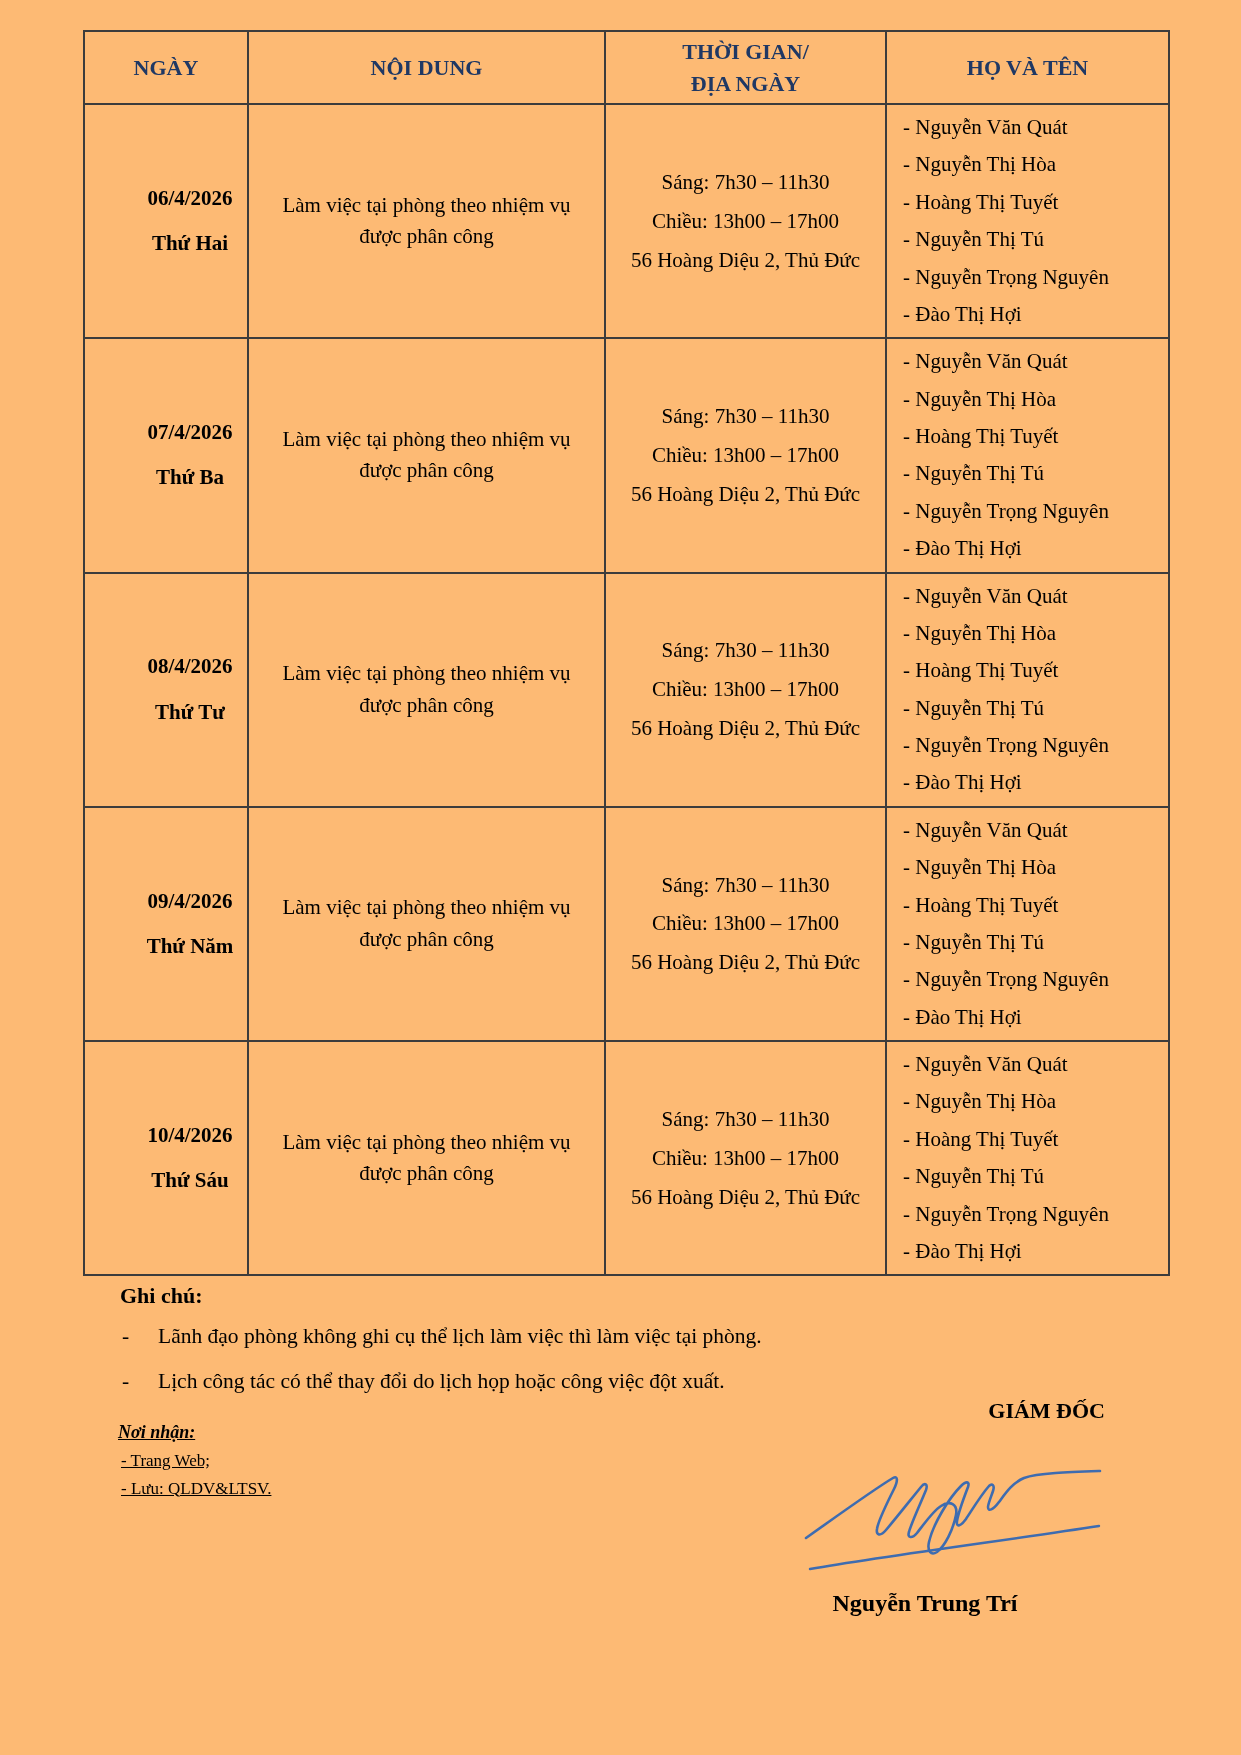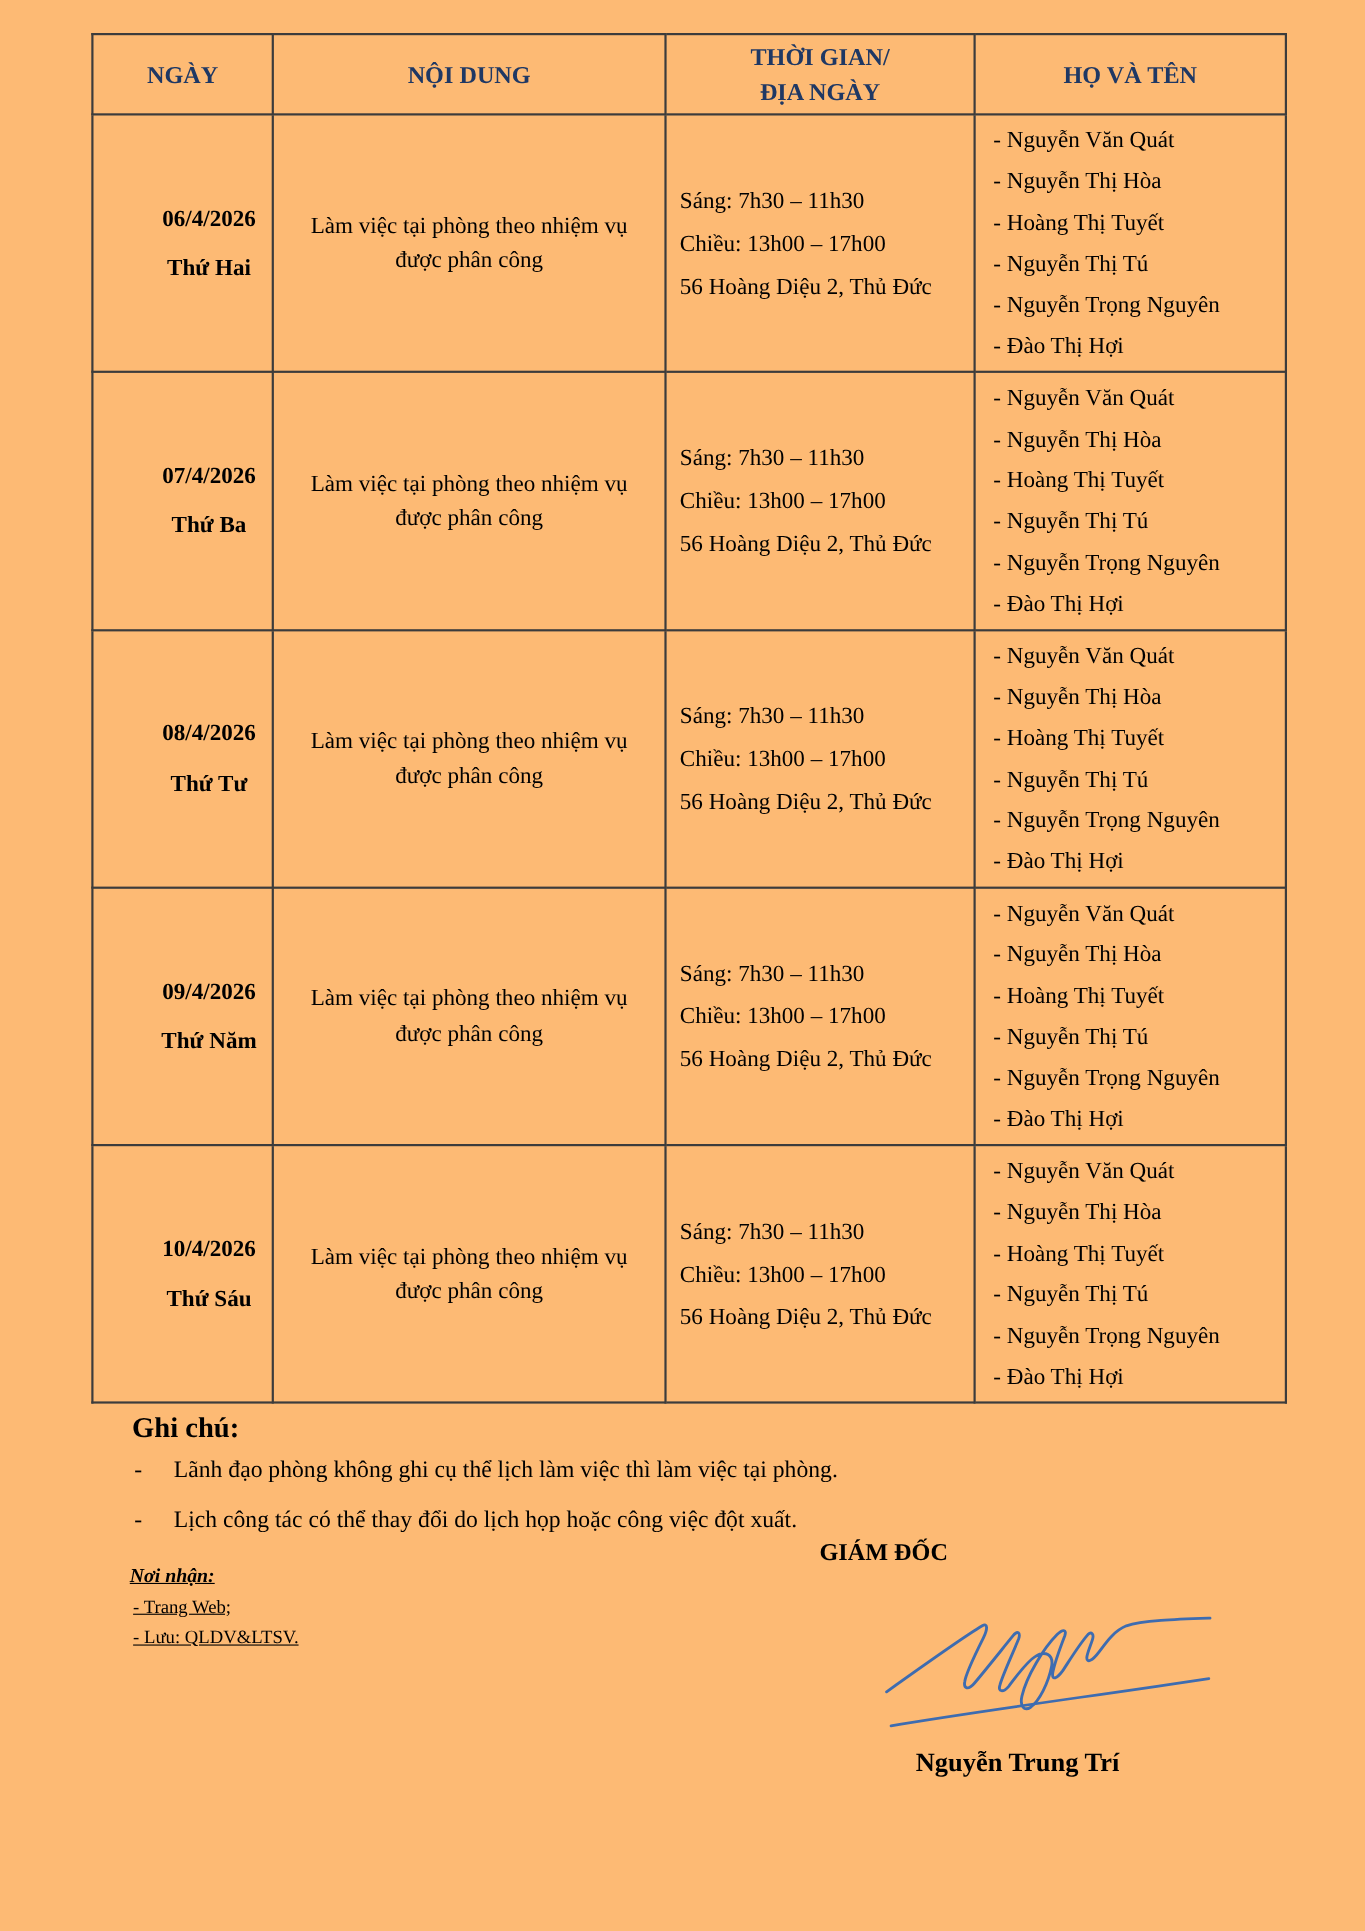--- a/index.html
+++ b/index.html
@@ -28,45 +28,45 @@
     color:#1f3864; font-weight:bold; font-size:22px;
     text-align:center; line-height:1.45;
   }
   td.c-date {
     font-weight:bold; font-size:21px; text-align:center; line-height:2.15;padding-left:48px;
   }
   td.c-content {
     font-size:21px; text-align:center; line-height:1.5; padding:0 30px;
   }
   td.c-time {
-    font-size:21px; line-height:1.85; padding:0 12px;
+    font-size:21px; text-align:center; line-height:1.85; padding:0 12px;
   }
   td.c-names {
     font-size:21px; text-align:left; line-height:1.78; padding:4px 6px 4px 16px;
   }
 
   
   .notes-title {
     position:absolute; left:120px; top:1283px;
-    font-weight:bold; font-size:26px;
+    font-weight:bold; font-size:22px;
   }
   .note-line { position:absolute; left:122px; display:flex; font-size:21.5px; }
   .note-line .dash { width:36px; flex:0 0 36px; }
   .note-line.n0 { top:1324px; }
   .note-line.n1 { top:1369px; }
 
   
   .recipients { position:absolute; left:118px; top:1422px; font-size:17px;text-decoration:underline; }
   .recipients .rec-title { font-weight:bold; font-style:italic; font-size:18px; margin-bottom:6px; }
   .recipients .rec-item { margin:3px 0 3px 3px; line-height:1.45; }
 
   
   .sign-title {
     position:absolute; left:745px; width:360px; top:1398px;
-    text-align:left; font-weight:bold; font-size:22px;
+    text-align:right; font-weight:bold; font-size:22px;
   }
   .signature-svg { position:absolute; left:800px; top:1452px; }
   .sign-name {
     position:absolute; left:745px; width:360px; top:1590px;
     text-align:center; font-weight:bold; font-size:24px;
   }
 </style>
 </head>
 <body>
 

